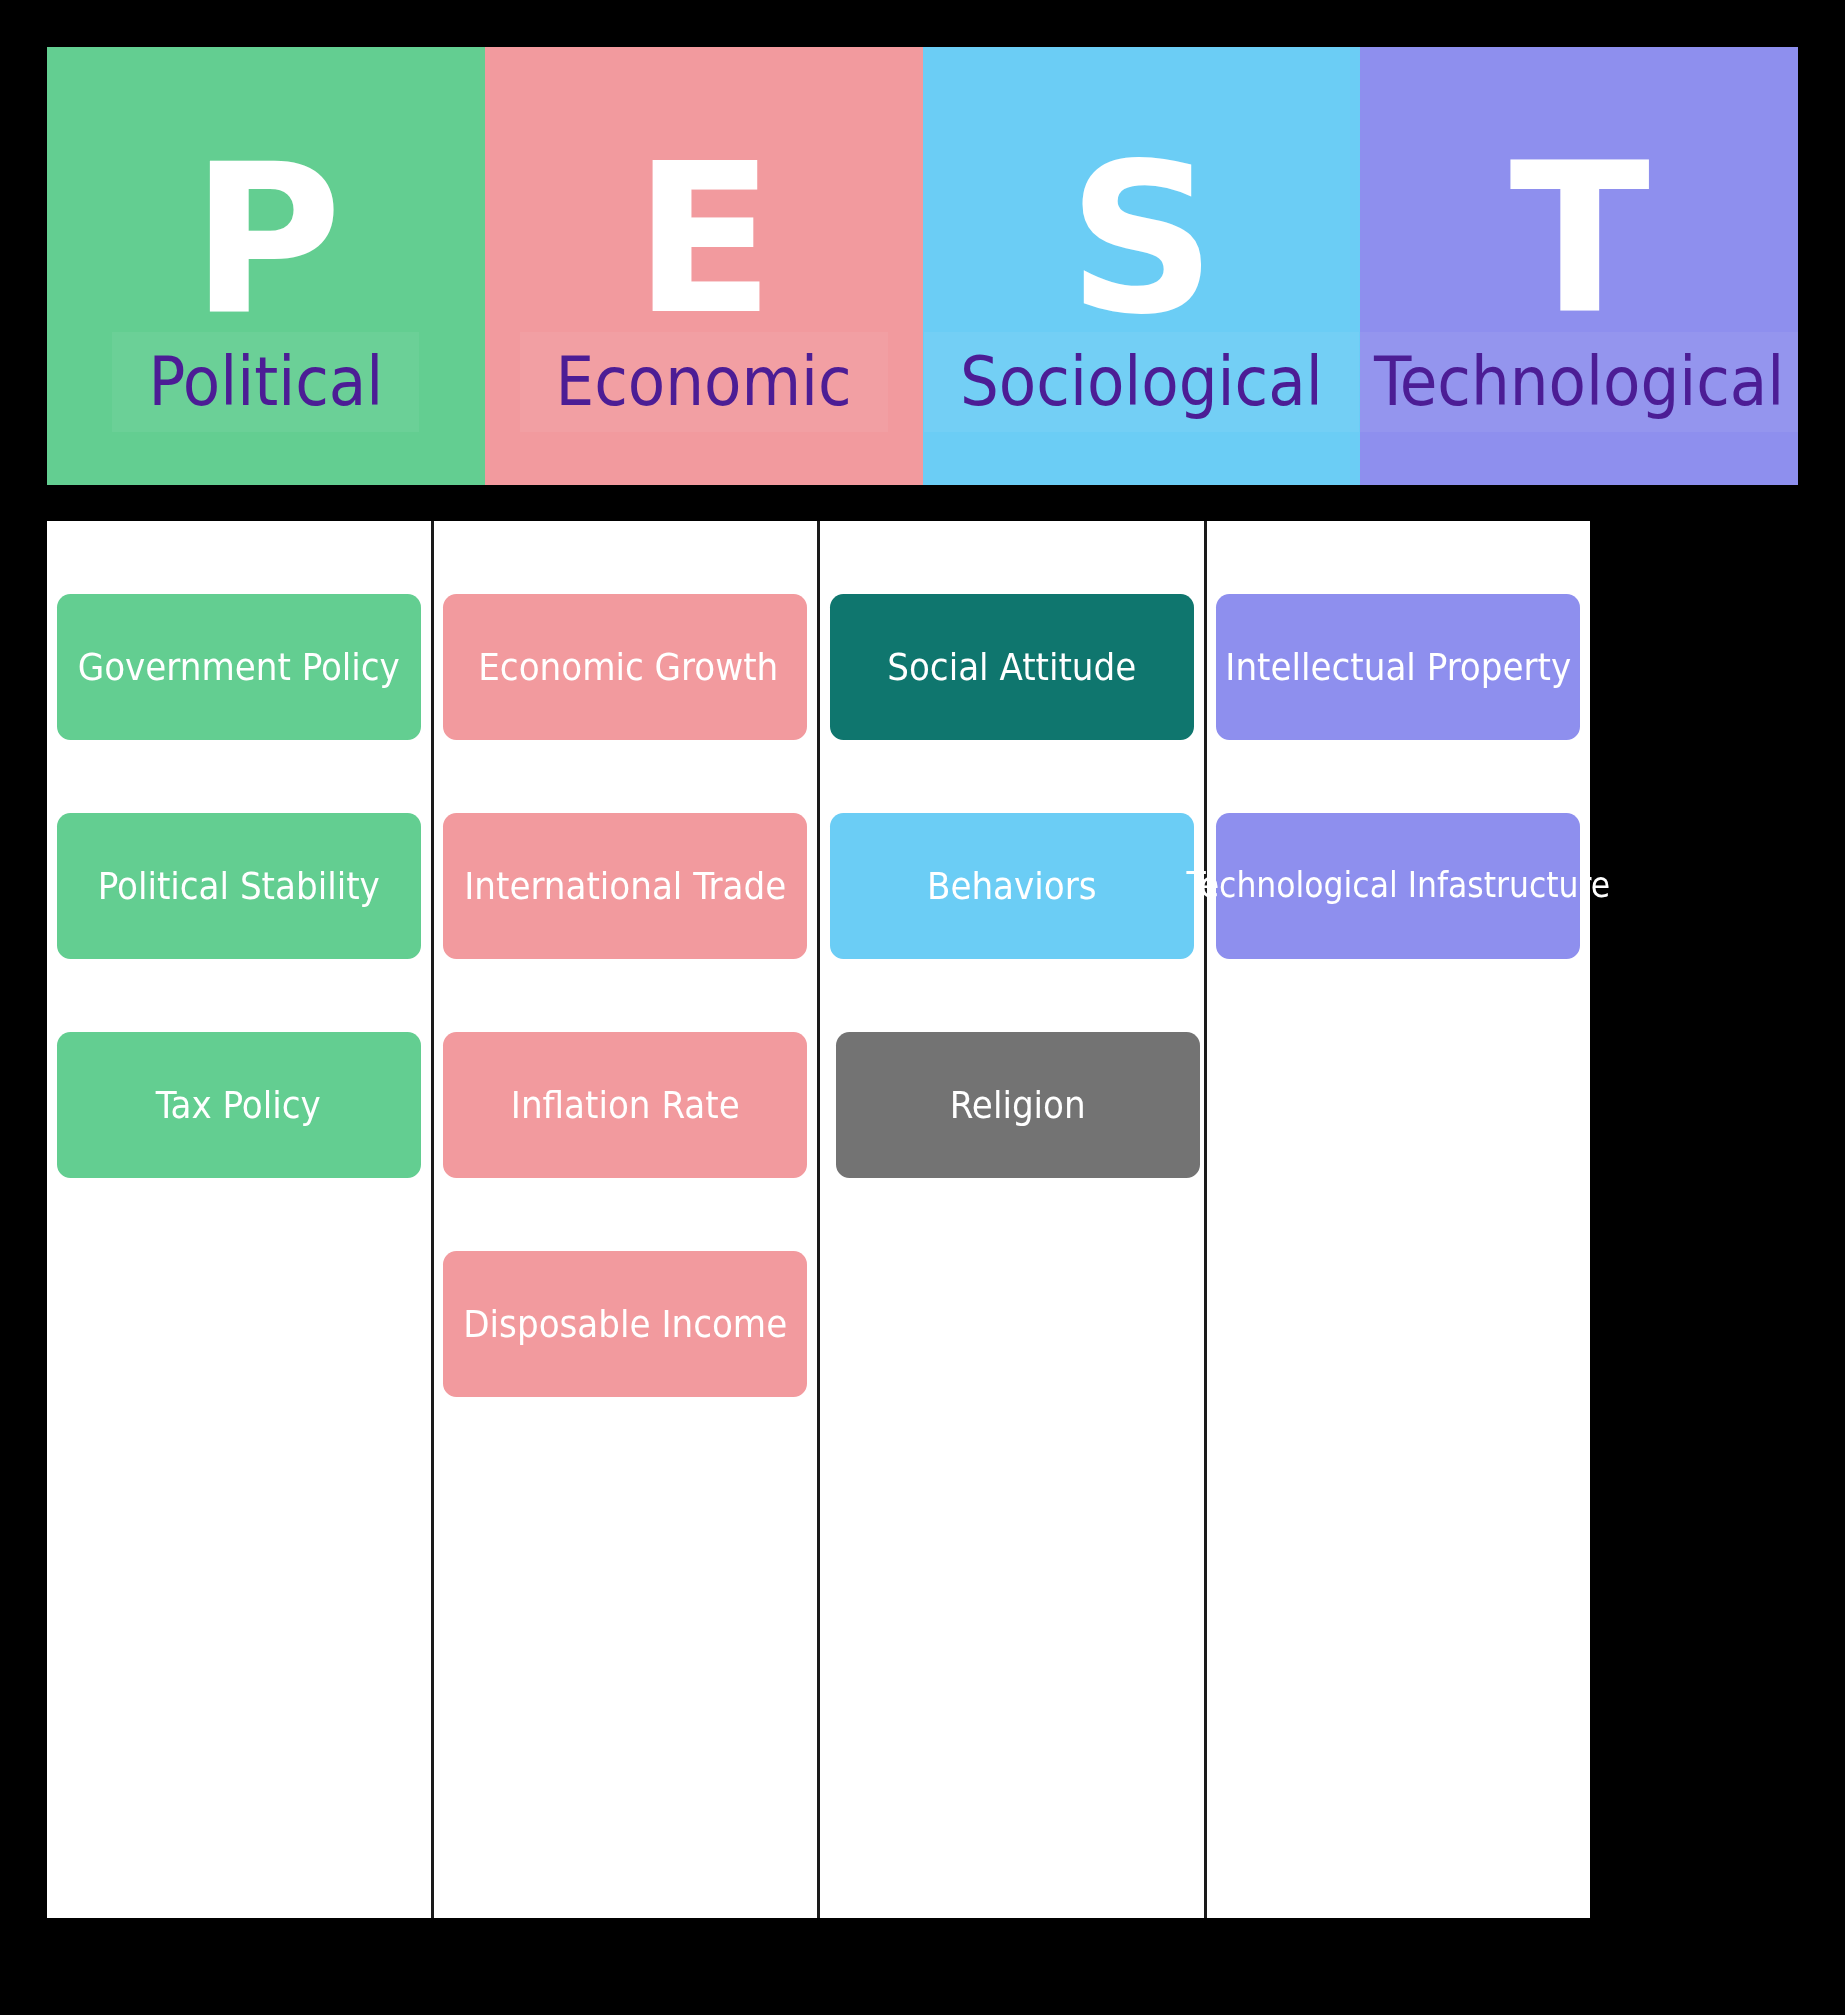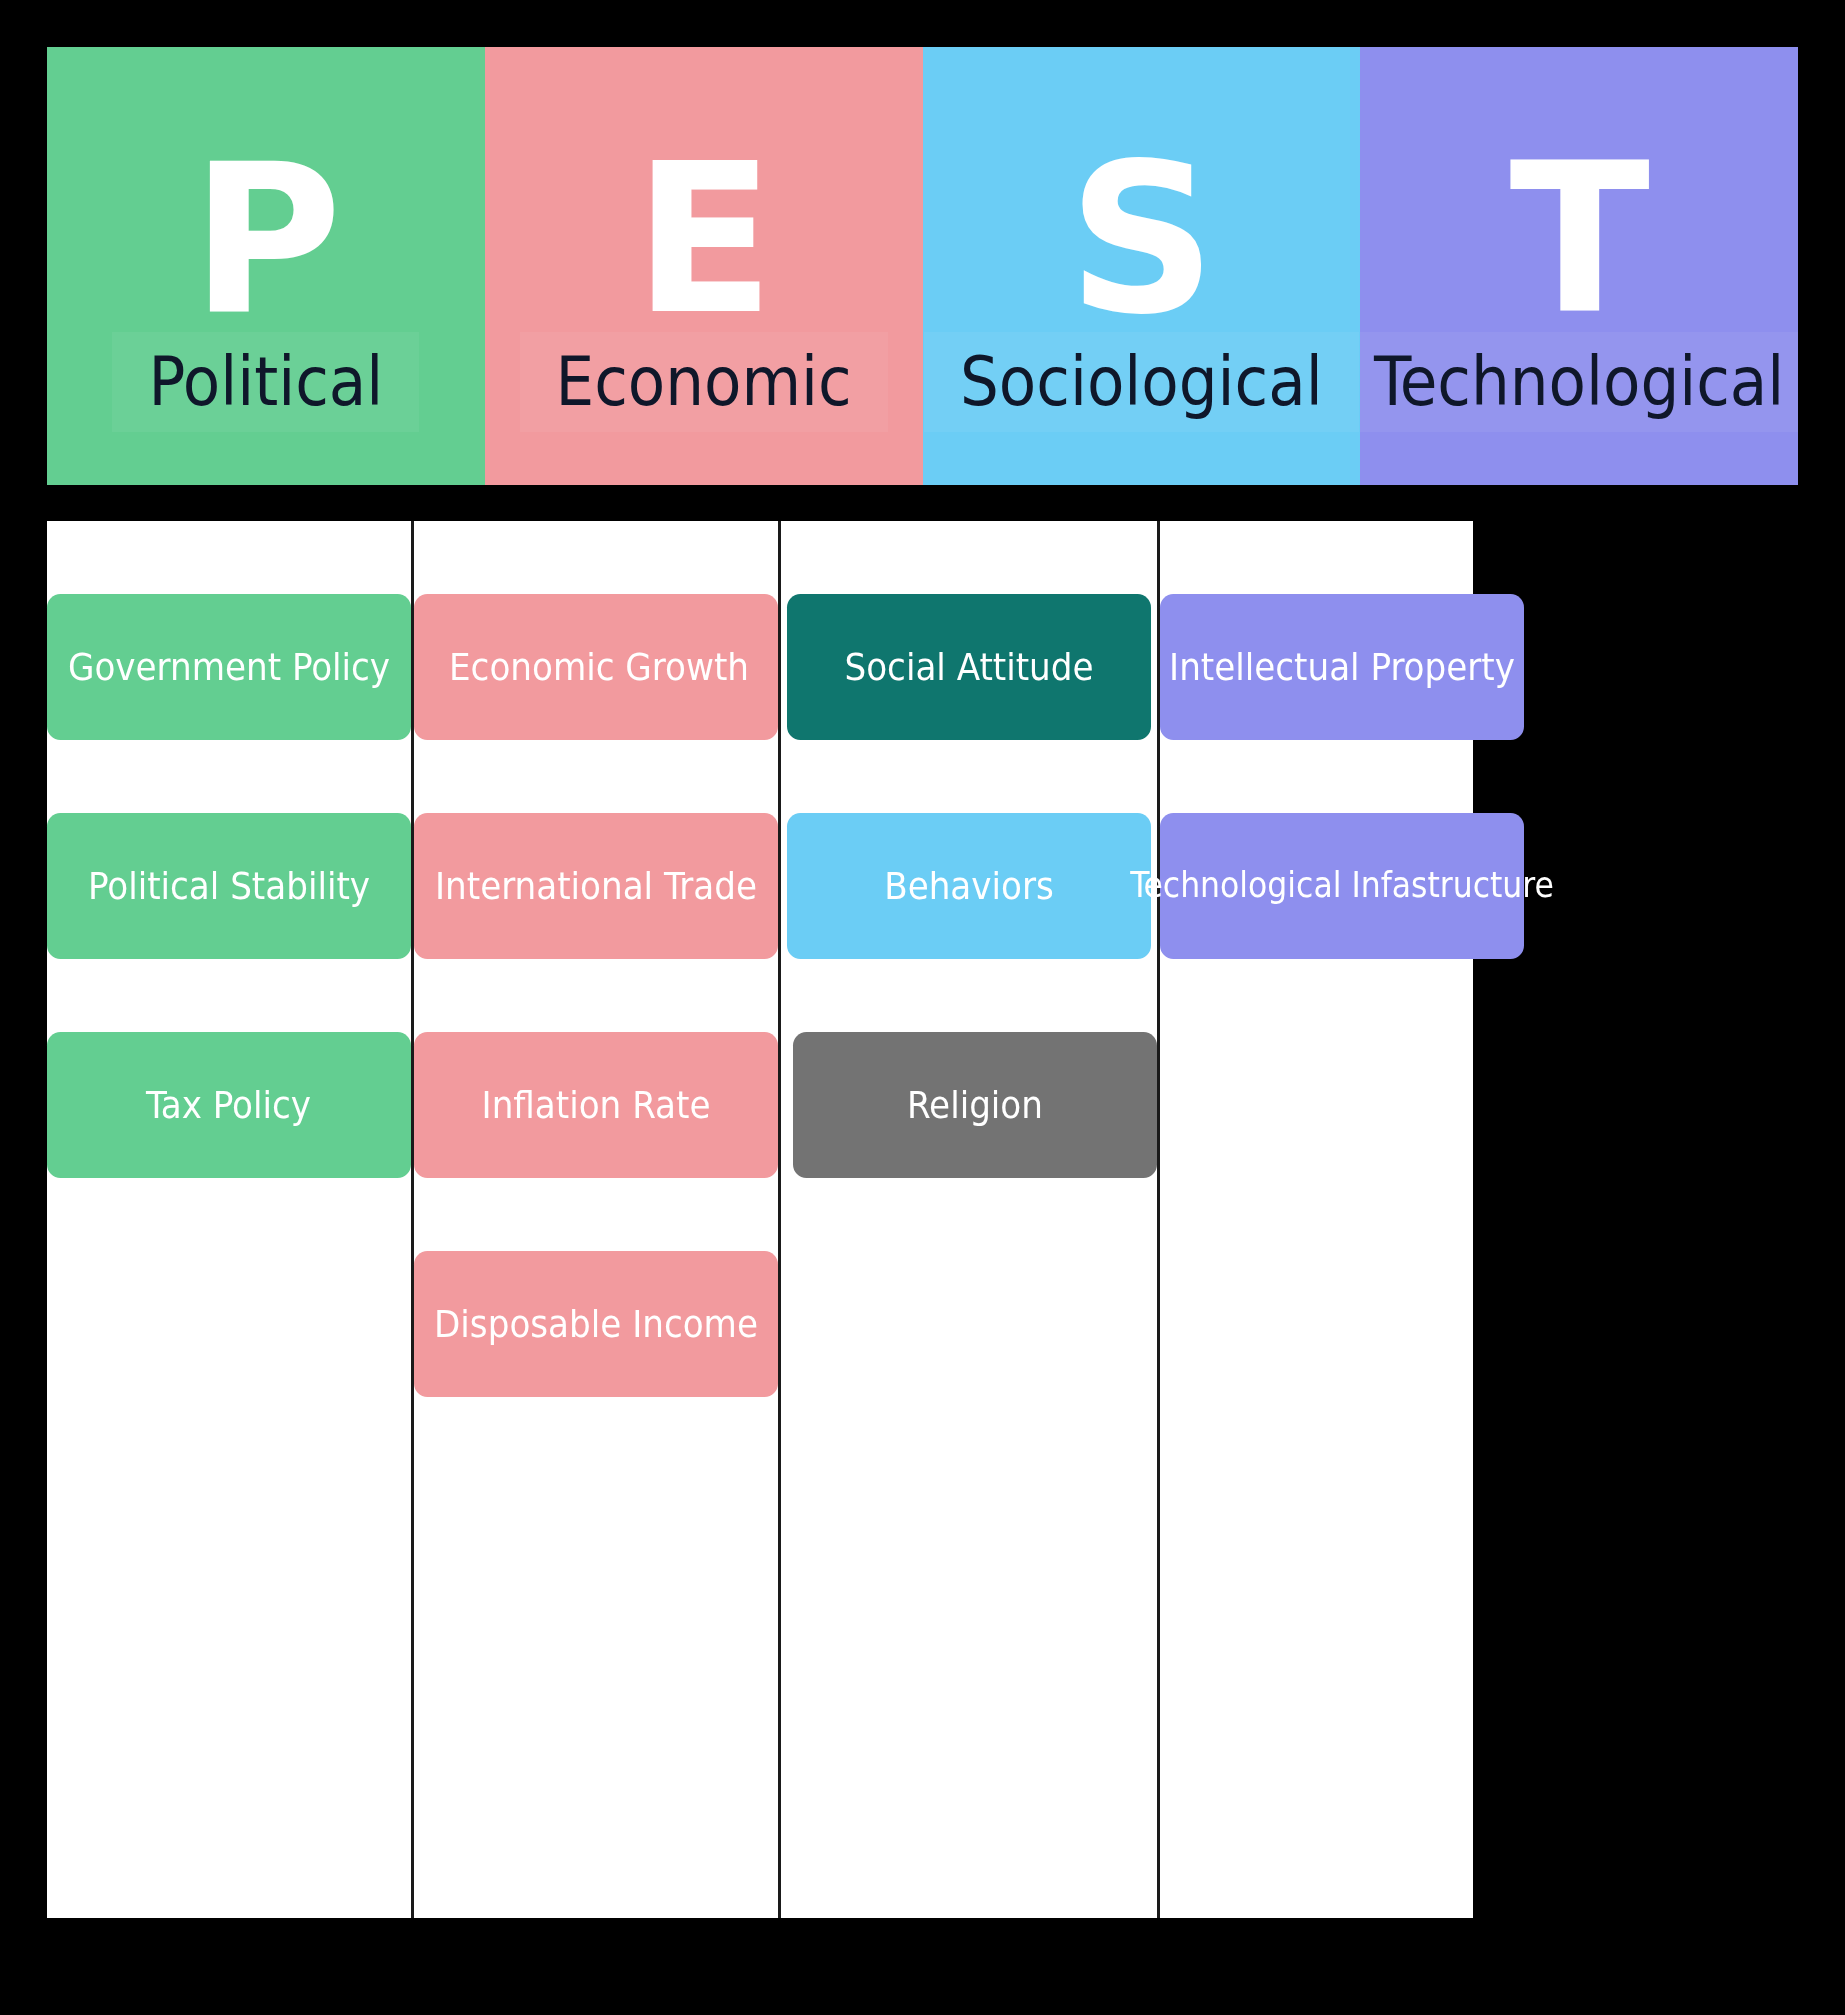--- a/index.html
+++ b/index.html
@@ -54,34 +54,34 @@
     margin-bottom: 9.7px;
     user-select: none;
   }
   .header-label-wrap {
     position: relative;
     display: inline-block;
     padding: 16px 36px;
     background: rgba(255,255,255,0.055);
   }
   .header-label {
-    color: #0f172a;
+    color: #4c1d95;
     font-size: 68px;
     line-height: 1.0;
     font-weight: 400;
     white-space: nowrap;
     display: block;
   }
 
   
   .content-panel {
     position: absolute;
     left: 47px;
     top: 521px;
-    width: 1426px;
+    width: 1543px;
     height: 1397px;
     background: #ffffff;
     display: flex;
     flex-direction: row;
     box-sizing: border-box;
   }
   .content-col {
     flex: 1 1 0;
     position: relative;
     box-sizing: border-box;

